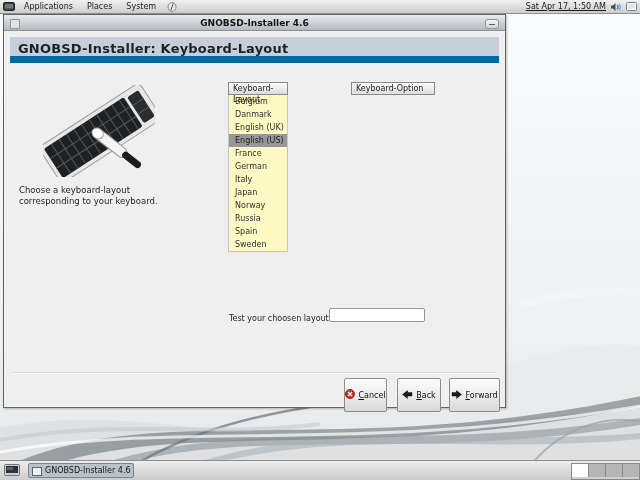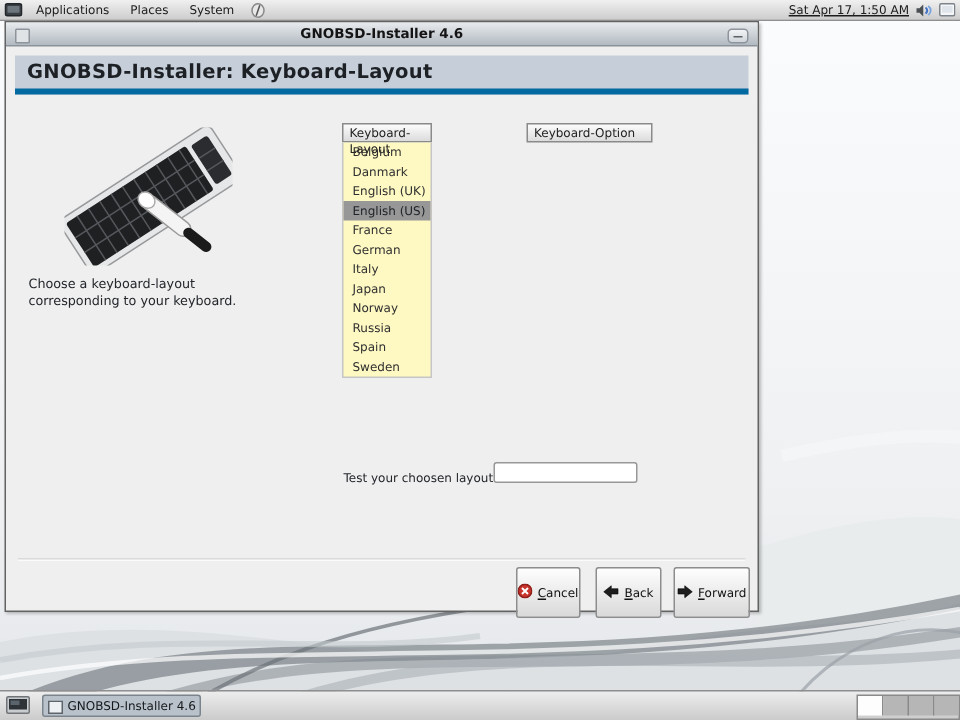--- a/index.html
+++ b/index.html
@@ -30,22 +30,22 @@
             display:flex;align-items:center;justify-content:center;}
   #titlebar .title{font-size:9px;font-weight:bold;color:#141414;}
   .tb-btn-left{position:absolute;left:6px;top:4px;width:8px;height:8px;
                border:1px solid #8d949b;background:#dfe3e6;border-radius:1px;}
   .tb-btn-min{position:absolute;right:6px;top:4px;width:12px;height:8px;
               border:1px solid #8d949b;background:linear-gradient(#f2f4f6,#cfd5da);
               border-radius:3px;display:flex;align-items:center;justify-content:center;}
   .tb-btn-min i{display:block;width:6px;height:1px;background:#5a6167;}
 
   #header-strip{position:absolute;left:6px;top:22px;width:489px;height:26px;
-                background:#c6cfd9;border-bottom:4px solid #0369a1;box-sizing:border-box;
-                display:flex;align-items:center;}
+                background:#c6cfd9;border-bottom:7px solid #0369a1;box-sizing:border-box;
+                display:flex;align-items:flex-end;}
   #header-strip .pt{font-size:13px;font-weight:bold;color:#1d2126;margin-left:8px;
                     letter-spacing:.2px;}
 
   #kbd-art{position:absolute;left:39px;top:70px;}
 
   #desc{position:absolute;left:15px;top:170px;font-size:8.5px;line-height:11px;color:#23262b;}
 
   .list{position:absolute;}
   .list-header{height:13px;box-sizing:border-box;border:1px solid #8a8a8a;
                background:linear-gradient(#fcfcfc,#dcdcdc);

